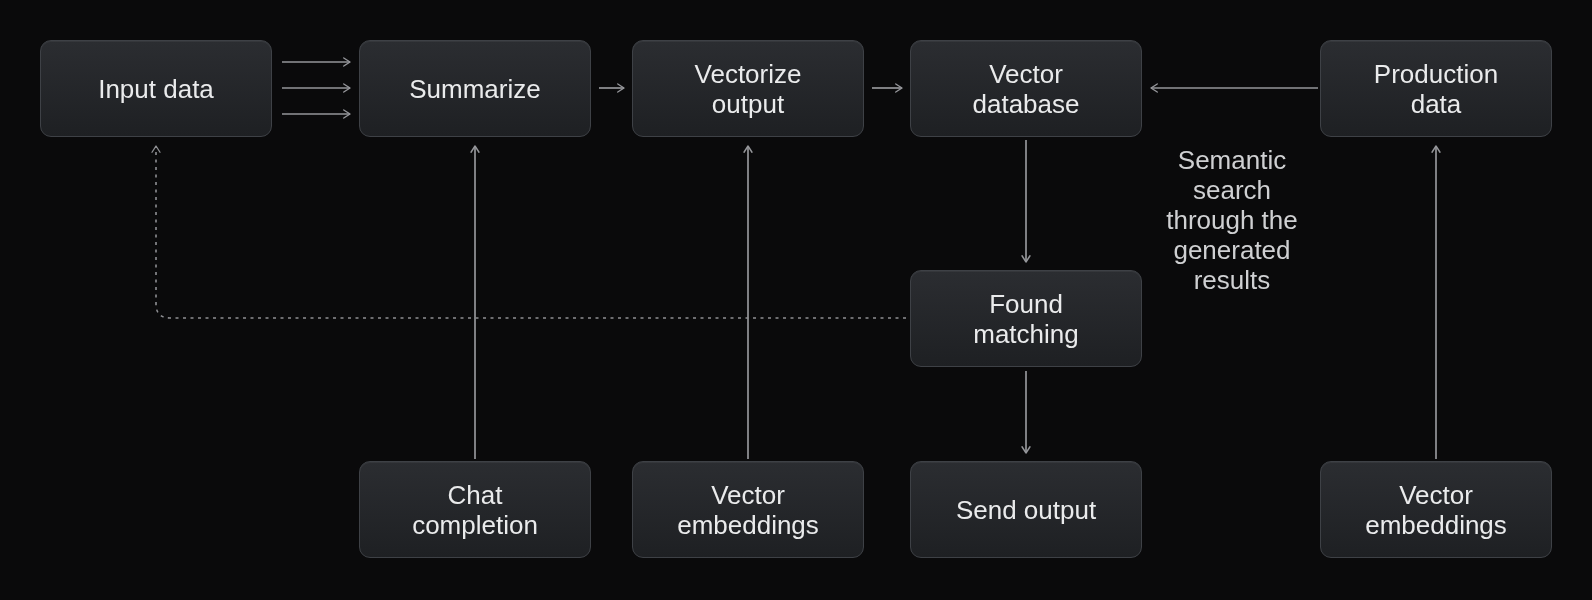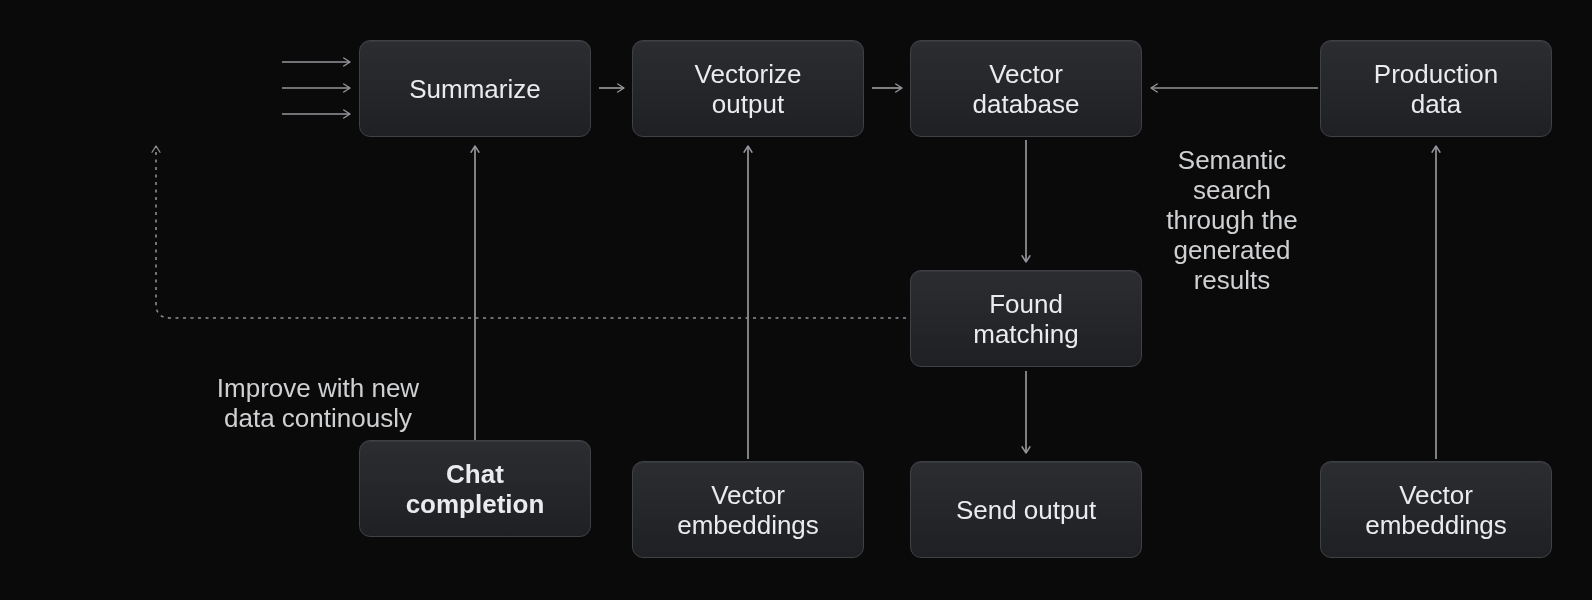--- a/index.html
+++ b/index.html
@@ -44,21 +44,21 @@
     white-space: pre-line;
     margin-top: 45px;
   }
   
   .n-input      { left: 40px;   top: 40px;  }
   .n-summarize  { left: 359px;  top: 40px;  }
   .n-vectorize  { left: 632px;  top: 40px;  }
   .n-vectordb   { left: 910px;  top: 40px;  }
   .n-production { left: 1320px; top: 40px;  }
   .n-found      { left: 910px;  top: 270px; }
-  .n-chat       { left: 359px;  top: 440px; font-weight: bold; }
+  .n-chat       { left: 359px;  top: 461px; }
   .n-vemb1      { left: 632px;  top: 461px; }
   .n-send       { left: 910px;  top: 461px; border-radius: 11px; }
   .n-vemb2      { left: 1320px; top: 461px; }
   .a-semantic   { left: 1147px; top: 100px; width: 170px; }
   .a-improve    { left: 203px;  top: 328px; width: 230px; }
 
   .edge  { stroke: #95969a; stroke-width: 1.7; fill: none; }
   .edge-dotted { stroke: #8e8f93; stroke-width: 1.6; fill: none; stroke-dasharray: 3 4.5; }
 </style>
 </head>
@@ -88,20 +88,23 @@
     <line class="edge" x1="1026" y1="140" x2="1026" y2="262" marker-end="url(#head)"></line>
     <line class="edge" x1="1026" y1="371" x2="1026" y2="453" marker-end="url(#head)"></line>
 
     <line class="edge" x1="475" y1="459" x2="475" y2="146" marker-end="url(#head)"></line>
     <line class="edge" x1="748" y1="459" x2="748" y2="146" marker-end="url(#head)"></line>
     <line class="edge" x1="1436" y1="459" x2="1436" y2="146" marker-end="url(#head)"></line>
 
     <path class="edge-dotted" d="M 906,318 L 170,318 Q 156,318 156,304 L 156,146" marker-end="url(#head-dim)"></path>
   </svg>
 
+  <div class="node n-input">
+    <span>Input data</span>
+  </div>
   <div class="node n-summarize">
     <span>Summarize</span>
   </div>
   <div class="node n-vectorize">
     <span>Vectorize
 output</span>
   </div>
   <div class="node n-vectordb">
     <span>Vector
 database</span>
@@ -128,16 +131,14 @@
   <div class="node n-vemb2">
     <span>Vector
 embeddings</span>
   </div>
 
   <div class="annotation a-semantic">Semantic
 search
 through the
 generated
 results</div>
-  <div class="annotation a-improve">Improve with new
-data continously</div>
 
 </div>
 
 </body></html>

